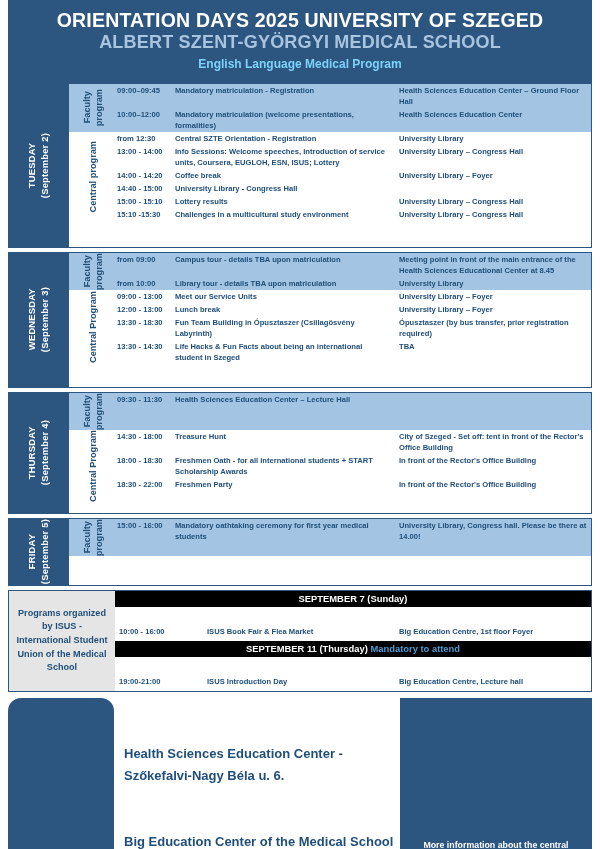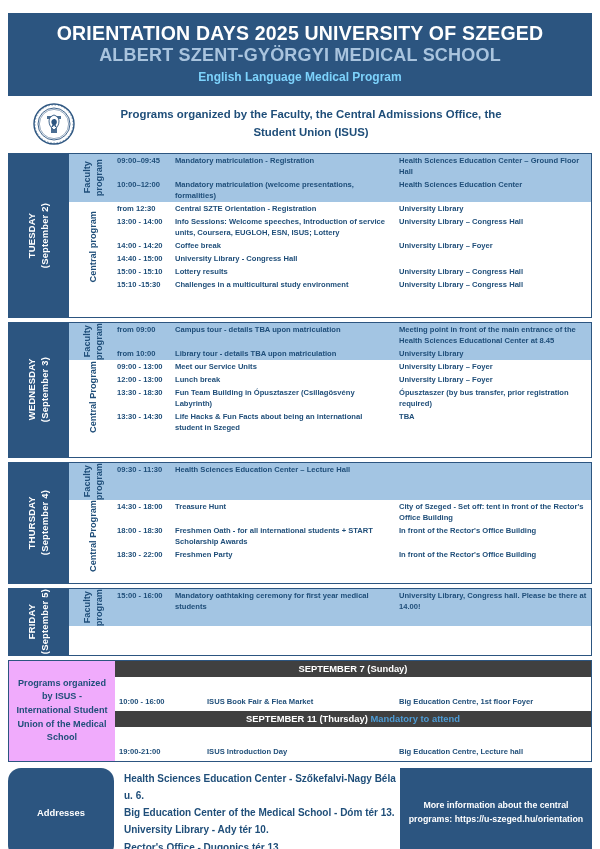--- a/index.html
+++ b/index.html
@@ -7,21 +7,20 @@
     width: 600px; height: 849px;
     background: #ffffff;
     font-family: "Liberation Sans", sans-serif;
     overflow: hidden;
   }
   .page { position: relative; width: 600px; height: 849px; background:#fff; padding: 0 8px; }
 
   
   .header-band {
     background: #2c5580;
-    margin-top: 13px;
     padding: 9px 6px 10px 6px;
     text-align: center;
   }
   .hl1 {
     color: #ffffff; font-weight: bold; font-size: 19.5px;
     letter-spacing: .2px; line-height: 1.15; white-space: nowrap;
   }
   .hl2 {
     color: #a9c4de; font-weight: bold; font-size: 18px;
     letter-spacing: .2px; line-height: 1.3; white-space: nowrap;
@@ -85,28 +84,28 @@
   .ev-loc {
     width: 192px; flex: 0 0 192px;
     font-size: 7.6px; font-weight: bold; color: #1f4e79; line-height: 1.45;
     padding-right: 4px;
   }
 
   
   .isus-block { display: flex; margin-bottom: 4px; border: 1px solid #2c5580; }
   .isus-label {
     width: 106px; flex: 0 0 106px;
-    background: #f0abfc; color: #1f4e79;
+    background: #e5e5e5; color: #1f4e79;
     display: flex; align-items: center; justify-content: center;
     text-align: center; font-weight: bold; font-size: 9.1px; line-height: 1.5;
     padding: 4px 5px;
   }
   .isus-right { flex: 1; display: flex; flex-direction: column; }
   .isus-bar {
-    background: #404040; color: #ffffff;
+    background: #000000; color: #ffffff;
     text-align: center; font-weight: bold; font-size: 9.4px;
     padding: 2px 0 3px 0;
   }
   .isus-bar .mand { color: #4d9bd4; }
   .isus-row { display: flex; background:#fff; padding: 20px 0 5px 0; }
   .isus-time {
     width: 58px; flex: 0 0 58px;
     font-size: 7.6px; font-weight: bold; color: #1f4e79; padding-left: 4px;
     white-space: nowrap;
   }
@@ -115,55 +114,40 @@
 
   
   .footer { display: flex; margin-top: 6px; align-items: stretch; }
   .addr-label {
     width: 106px; flex: 0 0 106px;
     background: #2c5580; color: #ffffff;
     display:flex; align-items:center; justify-content:center;
     font-weight: bold; font-size: 9.4px; border-radius: 13px;
   }
   .addr-list { flex: 1; padding: 2px 0 2px 10px; }
-  .addr-list div { font-size: 10px; font-weight: bold; color: #1f4e79; line-height: 1.72; }
+  .addr-list div { font-size: 13px; font-weight: bold; color: #1f4e79; line-height: 1.72; margin-top: 43px; }
   .more-box {
     width: 192px; flex: 0 0 192px;
     background: #2c5580; color: #ffffff;
     display:flex; align-items:center; justify-content:center; text-align:center;
     font-weight: bold; font-size: 8.8px; line-height: 1.55;
     padding: 6px 8px;
   }
 </style>
 </head>
 <body>
 
 <div class="page">
 
   <div class="header-band">
     <div class="hl1">ORIENTATION DAYS 2025  UNIVERSITY OF SZEGED</div>
     <div class="hl2">ALBERT SZENT-GYÖRGYI MEDICAL SCHOOL</div>
     <div class="hl3">English Language Medical Program</div>
   </div>
 
-  <div class="subheader">
-    <div class="logo-wrap">
-      <svg width="42" height="42" viewBox="0 0 42 42">
-        <circle cx="21" cy="21" r="20" fill="#ffffff" stroke="#2c5580" stroke-width="1.4"></circle>
-        <circle cx="21" cy="21" r="16" fill="none" stroke="#2c5580" stroke-width="0.9"></circle>
-        <circle cx="21" cy="21" r="14.6" fill="none" stroke="#2c5580" stroke-width="0.5"></circle>
-        <path d="M14 13 h14 v3 h-4 v14 h-6 v-14 h-4 z" fill="#2c5580" opacity="0.85"></path>
-        <path d="M21 12 c3 1 5 3 5 6 c0 4 -2 7 -5 9 c-3 -2 -5 -5 -5 -9 c0 -3 2 -5 5 -6 z" fill="#ffffff" stroke="#2c5580" stroke-width="0.9"></path>
-        <path d="M19 17 c1.5 -1.5 3.5 -1.5 4.5 0.5 c.8 1.6 .2 3.4 -1 4.4 l1.2 2.2 h-1.6 l-1 -1.8 l-1.3 1.8 h-1.6 l1.4 -2.4 c-1.2 -1 -1.8 -3 -0.6 -4.7 z" fill="#2c5580"></path>
-        <circle cx="21" cy="21" r="19" fill="none" stroke="#2c5580" stroke-width="0.6" stroke-dasharray="1.4 1.8"></circle>
-      </svg>
-    </div>
-    <div class="sub-title">Programs organized by the Faculty, the Central Admissions Office,
-the Student Union (ISUS)</div>
-  </div>
 
   <div id="days-container">
       <div class="day-block" style="min-height: 165px;">
         <div class="day-label">
           <span>TUESDAY
 (September 2)</span>
         </div>
         <div class="day-rows">
           <div class="prog-group faculty">
             <div class="prog-label">

